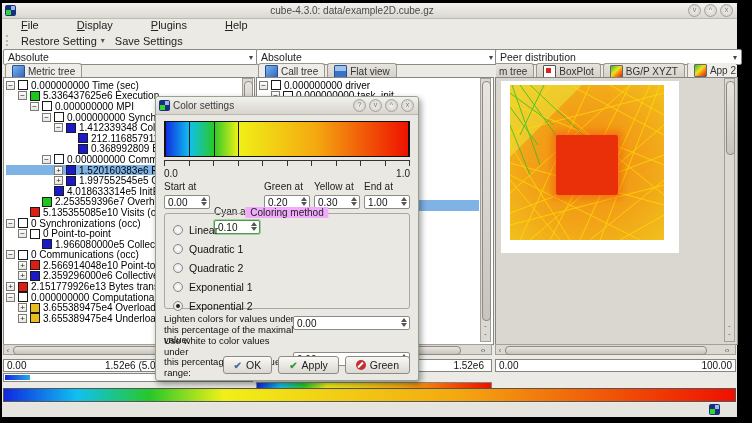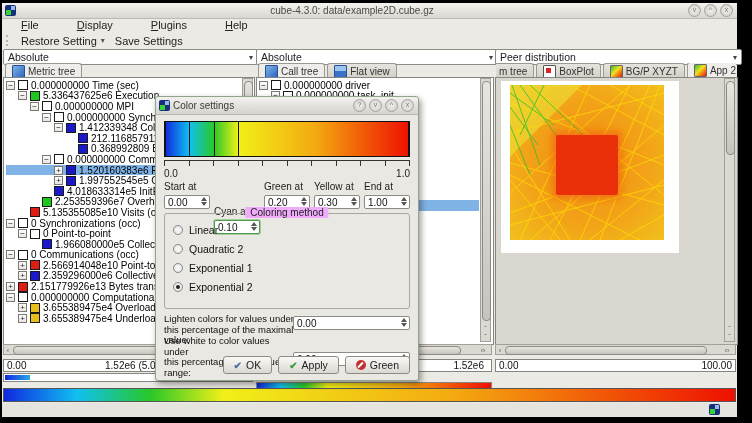--- a/index.html
+++ b/index.html
@@ -501,20 +501,24 @@
 
     <div class="abs" id="groupbox">
       <div id="grouptitle">Coloring method</div>
       <div id="dlg-methods" style="padding-top:6px">
           <div class="radio-row">
             <span class="radio"></span>
             <span>Linear</span>
           </div>
           <div class="radio-row">
             <span class="radio"></span>
+            <span>Quadratic 1</span>
+          </div>
+          <div class="radio-row">
+            <span class="radio"></span>
             <span>Quadratic 2</span>
           </div>
           <div class="radio-row">
             <span class="radio"></span>
             <span>Exponential 1</span>
           </div>
           <div class="radio-row">
             <span class="radio on"></span>
             <span>Exponential 2</span>
           </div>

